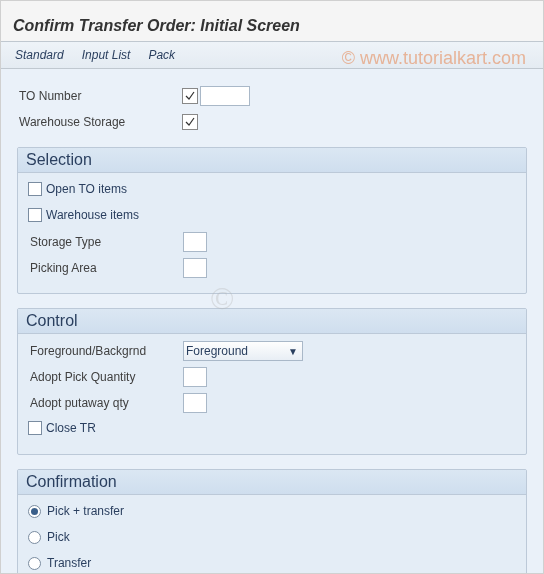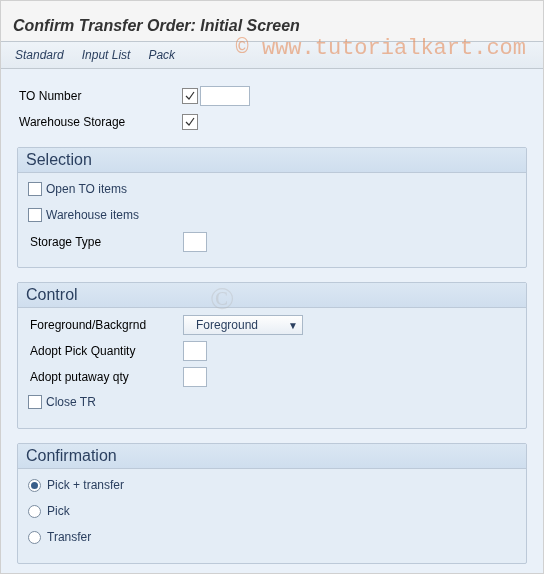--- a/index.html
+++ b/index.html
@@ -44,21 +44,21 @@
     }
     .field-row {
       display: flex;
       align-items: center;
       margin-bottom: 4px;
       font-size: 12px;
       height: 22px;
     }
     .field-label {
       width: 165px;
-      color: #000000;
+      color: #404040;
       padding-left: 2px;
     }
     .required-marker {
       display: inline-flex;
       align-items: center;
       justify-content: center;
       width: 16px;
       height: 16px;
       border: 1px solid #888;
       background: #fff;
@@ -133,39 +133,39 @@
     }
     .select-field {
       height: 20px;
       border: 1px solid #a9b8c8;
       background: linear-gradient(#fefefe, #e8eef5);
       font-size: 12px;
       width: 120px;
       display: inline-flex;
       align-items: center;
       justify-content: space-between;
-      padding: 0 4px 0 12px;
+      padding: 0 4px 0 2px;
       color: #2a3f5f;
       cursor: pointer;
     }
     .select-arrow {
       color: #2a3f5f;
       font-size: 10px;
     }
     .input-group {
       display: flex;
       align-items: center;
     }
     .watermark {
       position: absolute;
-      top: 36px;
+      top: 48px;
       right: 18px;
-      font-size: 22px;
+      font-size: 18px;
       color: rgba(230, 140, 90, 0.6);
-      font-family: Liberation Mono, monospace;
+      font-family: Liberation Sans, sans-serif;
       pointer-events: none;
       z-index: 10;
     }
     .watermark-c {
       position: absolute;
       top: 280px;
       left: 210px;
       font-size: 32px;
       color: rgba(180, 180, 180, 0.35);
       font-family: Georgia, serif;
@@ -224,20 +224,24 @@
         <span>Open TO items</span>
       </div>
       <div class="check-row">
         <span class="checkbox-box"></span>
         <span>Warehouse items</span>
       </div>
       <div class="field-row">
         <span class="field-label" style="width:155px">Storage Type</span>
         <input type="text" class="text-input w24" value="" style="">
       </div>
+      <div class="field-row">
+        <span class="field-label" style="width:155px">Picking Area</span>
+        <input type="text" class="text-input w24" value="" style="">
+      </div>
     </div>
   </div>
 
   <div class="group-box">
     <div class="group-title">Control</div>
     <div class="group-body">
       <div class="field-row">
         <span class="field-label" style="width:155px">Foreground/Backgrnd</span>
         <span class="select-field">
           <span>Foreground</span>

